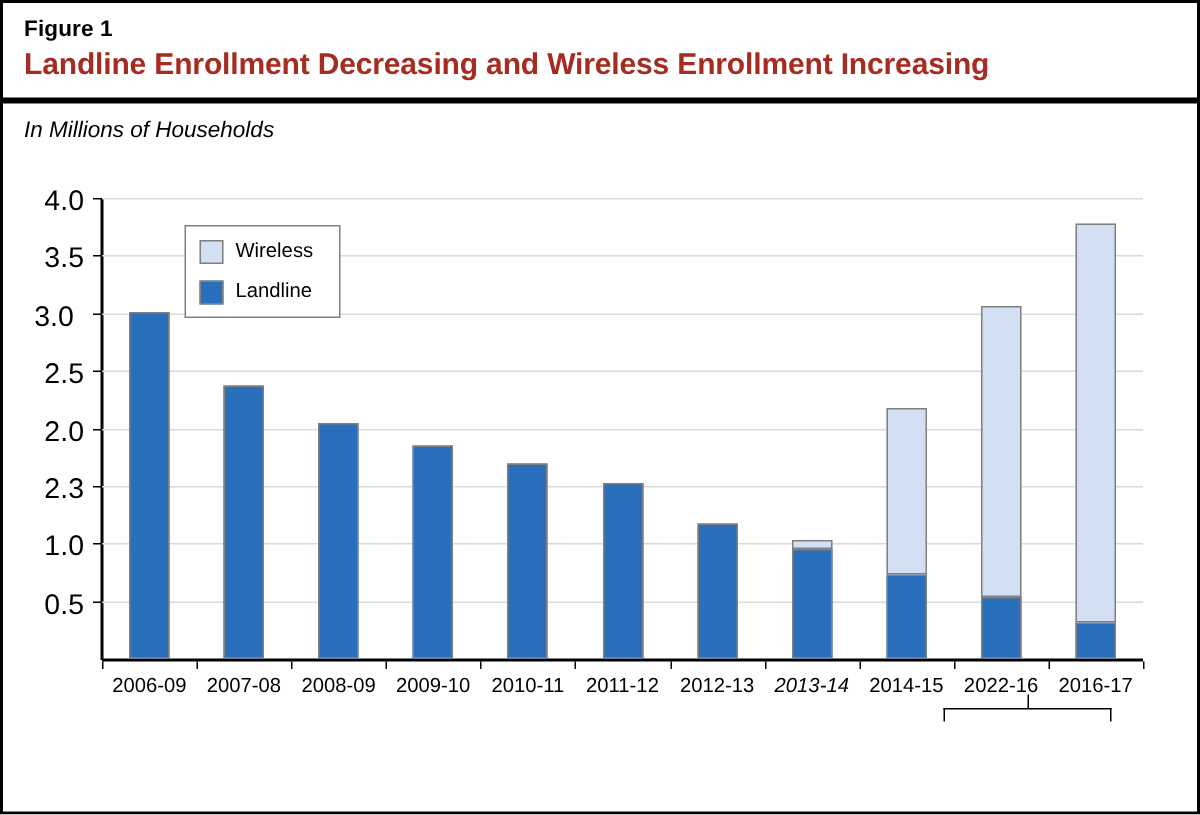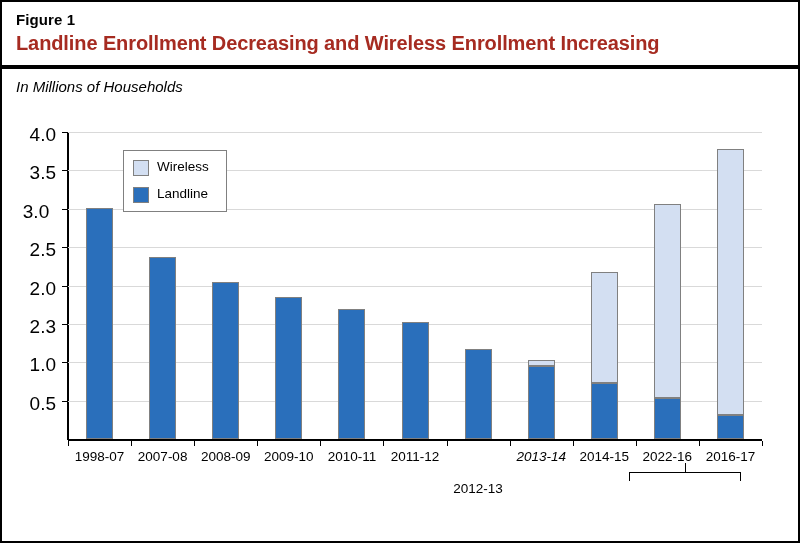--- a/index.html
+++ b/index.html
@@ -292,33 +292,33 @@
         <div class="ytick-label" style="left: 14px; top: 137.125px;">2.5</div>
         <div class="ytick-line" style="left: 60px; top: 106.75px;"></div>
         <div class="ytick-label" style="left: 14px; top: 98.75px; text-align: center;">3.0</div>
         <div class="ytick-line" style="left: 60px; top: 68.375px;"></div>
         <div class="ytick-label" style="left: 14px; top: 60.375px; text-align: right;">3.5</div>
         <div class="ytick-line" style="left: 60px; top: 30px;"></div>
         <div class="ytick-label" style="left: 14px; top: 22px;">4.0</div>
       </div>
     <div id="x-ticks">
         <div class="xtick-line" style="left: 66px;"></div>
-        <div class="xtick-label" style="left: 57.5455px;">1998-07</div>
+        <div class="xtick-label" style="left: 57.5455px;">2006-09</div>
         <div class="xtick-line" style="left: 129.091px;"></div>
         <div class="xtick-label" style="left: 120.636px;">2007-08</div>
         <div class="xtick-line" style="left: 192.182px;"></div>
         <div class="xtick-label" style="left: 183.727px;">2008-09</div>
         <div class="xtick-line" style="left: 255.273px;"></div>
         <div class="xtick-label" style="left: 246.818px;">2009-10</div>
         <div class="xtick-line" style="left: 318.364px;"></div>
         <div class="xtick-label" style="left: 309.909px;">2010-11</div>
         <div class="xtick-line" style="left: 381.455px;"></div>
         <div class="xtick-label" style="left: 373px;">2011-12</div>
         <div class="xtick-line" style="left: 444.545px;"></div>
-        <div class="xtick-label" style="left: 436.091px; margin-top: 32px;">2012-13</div>
+        <div class="xtick-label" style="left: 436.091px;">2012-13</div>
         <div class="xtick-line" style="left: 507.636px;"></div>
         <div class="xtick-label" style="left: 499.182px; font-style: italic;">2013-14</div>
         <div class="xtick-line" style="left: 570.727px;"></div>
         <div class="xtick-label" style="left: 562.273px;">2014-15</div>
         <div class="xtick-line" style="left: 633.818px;"></div>
         <div class="xtick-label" style="left: 625.364px;">2022-16</div>
         <div class="xtick-line" style="left: 696.909px;"></div>
         <div class="xtick-label" style="left: 688.455px;">2016-17</div>
         <div class="xtick-line" style="left: 760px;"></div>
       </div>

